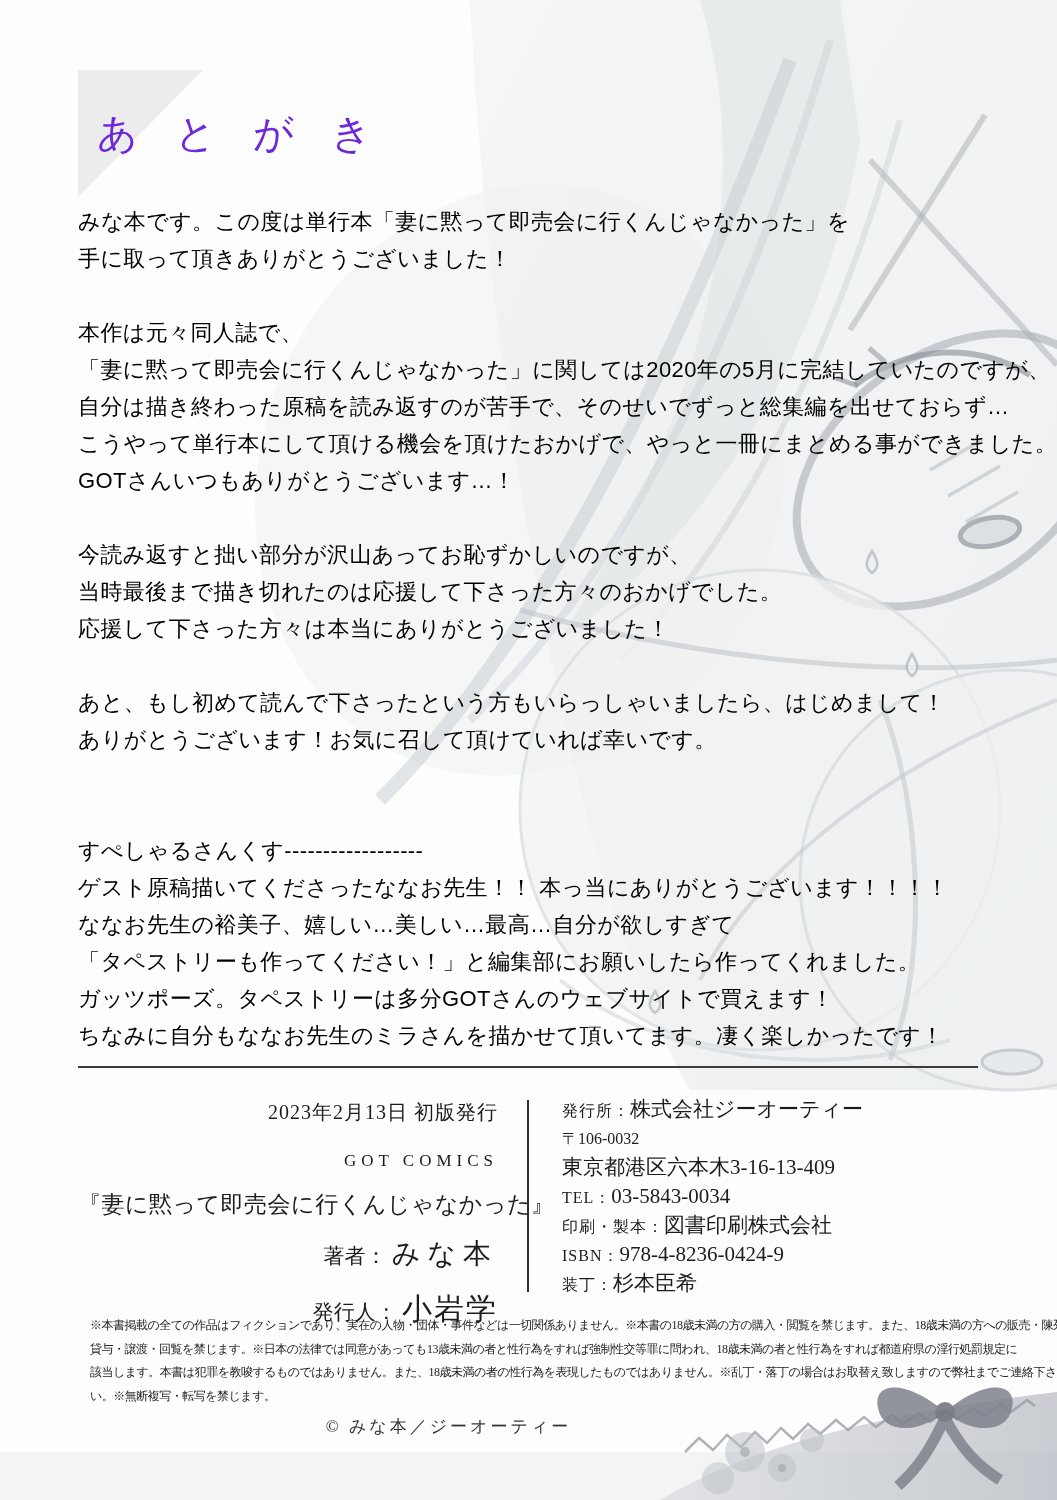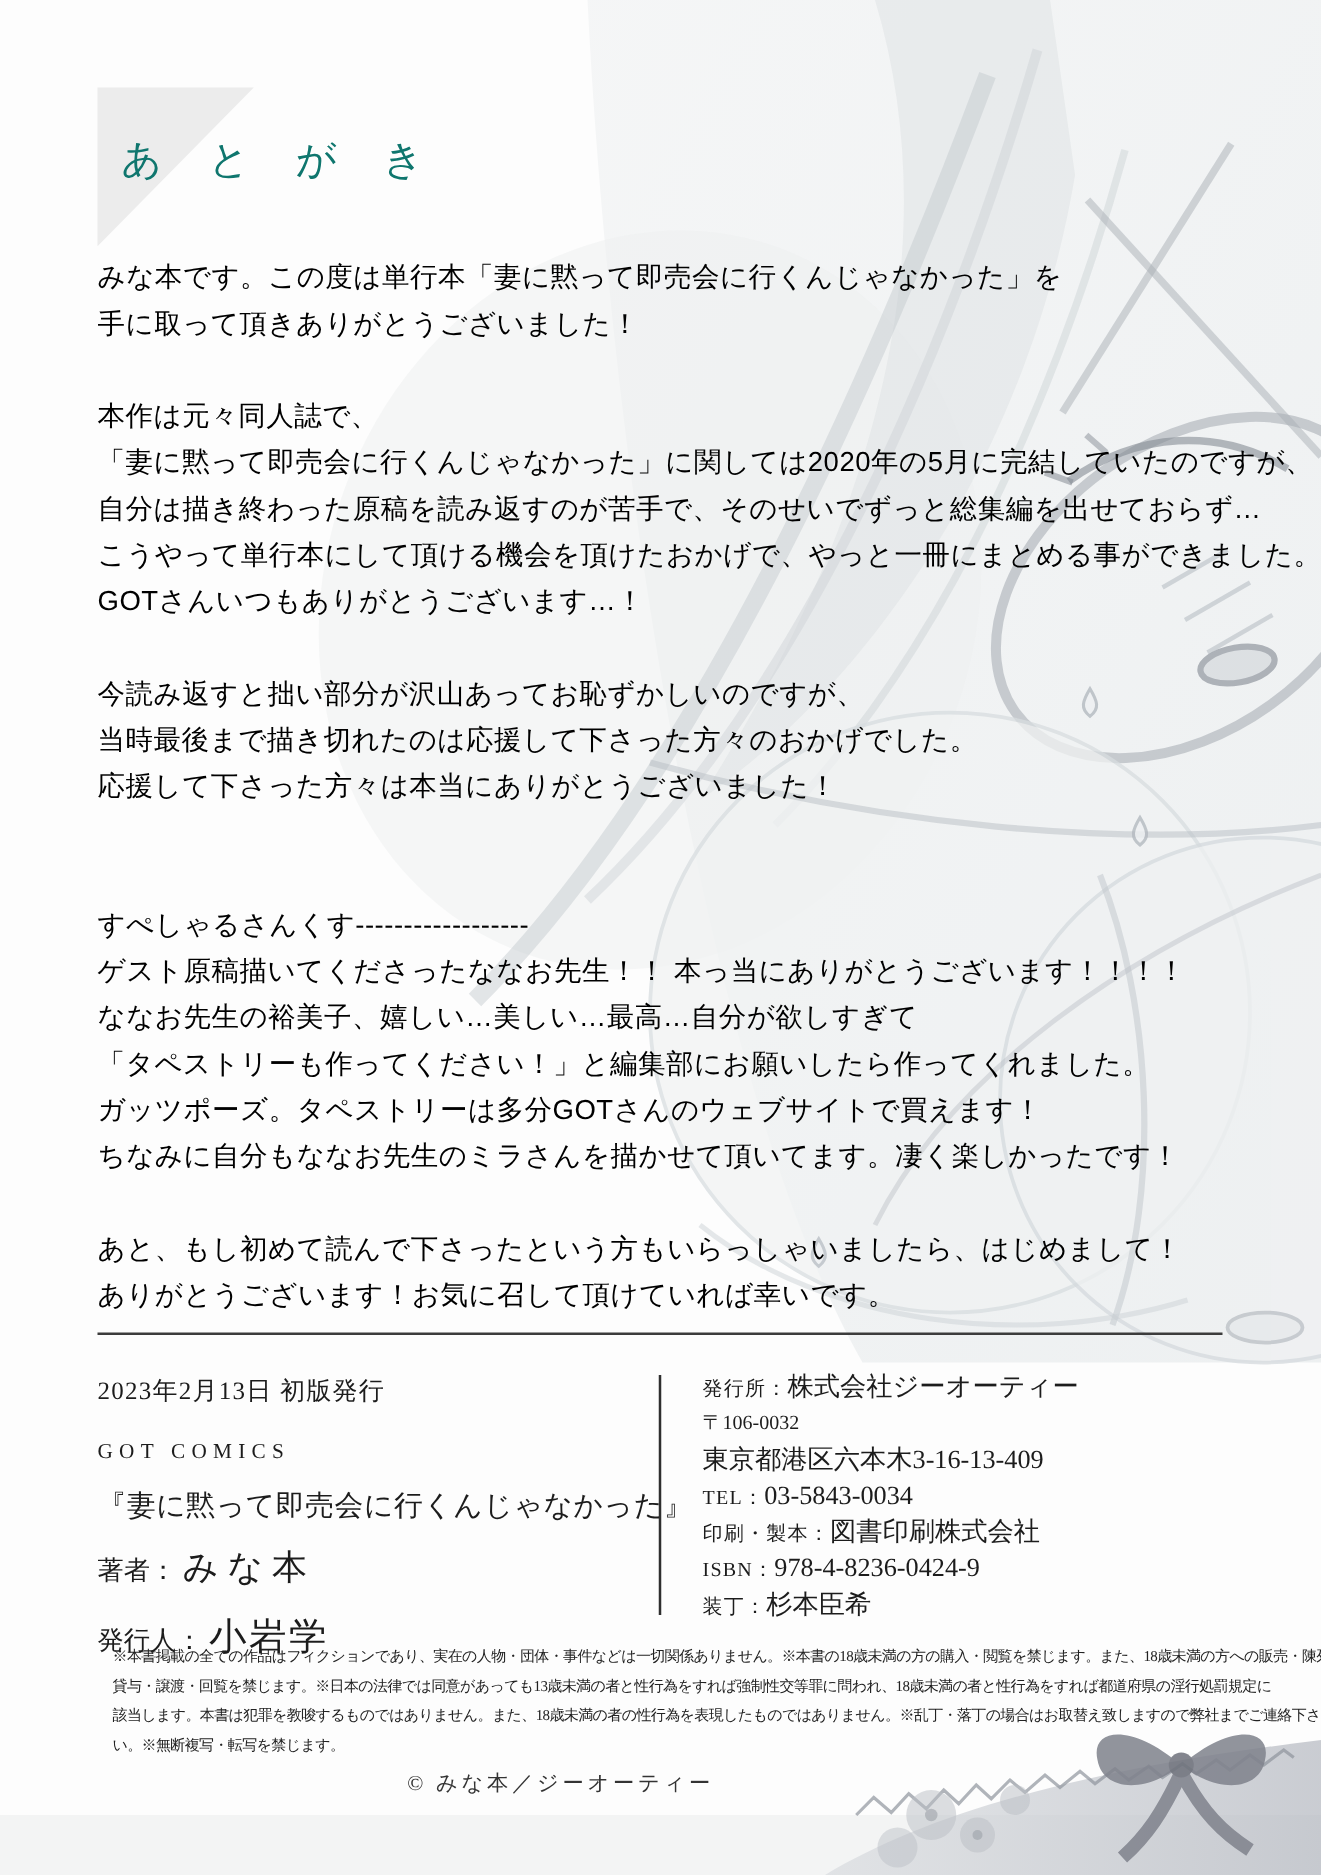--- a/index.html
+++ b/index.html
@@ -8,39 +8,39 @@
     overflow:hidden;font-family:"Liberation Sans","DejaVu Sans",sans-serif;
   }
   .bg-art{position:absolute;left:0;top:0;z-index:0;}
   .corner-triangle{
     position:absolute;left:78px;top:70px;width:0;height:0;z-index:1;
     border-top:127px solid #ececec;border-right:125px solid transparent;
   }
   .page-title{
     position:absolute;left:97px;top:106px;z-index:2;
     font-family:"Liberation Serif","DejaVu Serif",serif;
-    font-size:32px;font-weight:500;color:#0f766e;letter-spacing:37px;white-space:nowrap;
+    font-size:40px;font-weight:500;color:#6d28d9;letter-spacing:37px;white-space:nowrap;
   }
   .body-text{
     position:absolute;left:78px;top:203px;width:900px;z-index:2;
     font-size:22px;line-height:37px;font-weight:400;color:#000000;letter-spacing:.4px;
   }
   .para{margin:0 0 37px 0;}
   .para.gap-large{margin-top:74px;}
   .line{white-space:nowrap;}
   .rule{
     position:absolute;left:78px;top:1066px;width:900px;height:2px;
     background:#3c3c3c;z-index:2;
   }
   .colophon{
     position:absolute;left:0;top:1095px;width:1057px;z-index:2;
     font-family:"Liberation Serif","DejaVu Serif",serif;color:#1c1c1c;
   }
   .colophon-left{
-    position:absolute;left:78px;top:4px;width:420px;text-align:left;
+    position:absolute;left:78px;top:4px;width:420px;text-align:right;
   }
   .c-edition{font-size:20px;margin-bottom:25px;letter-spacing:1px;}
   .c-imprint{font-size:17px;letter-spacing:5px;margin-bottom:18px;}
   .c-book-title{font-size:23px;margin-bottom:15px;letter-spacing:.5px;white-space:nowrap;}
   .c-author{font-size:21px;margin-bottom:16px;}
   .c-author .c-name{font-size:28px;letter-spacing:7px;margin-top:19px;}
   .c-publisher{font-size:21px;}
   .c-publisher .c-name{font-size:30px;letter-spacing:2px;}
   .colophon-divider{
     position:absolute;left:527px;top:5px;width:2px;height:192px;background:#2f2f2f;
@@ -146,31 +146,31 @@
       <div class="line">「妻に黙って即売会に行くんじゃなかった」に関しては2020年の5月に完結していたのですが、</div>
       <div class="line">自分は描き終わった原稿を読み返すのが苦手で、そのせいでずっと総集編を出せておらず…</div>
       <div class="line">こうやって単行本にして頂ける機会を頂けたおかげで、やっと一冊にまとめる事ができました。</div>
       <div class="line">GOTさんいつもありがとうございます…！</div>
     </div>
     <div class="para">
       <div class="line">今読み返すと拙い部分が沢山あってお恥ずかしいのですが、</div>
       <div class="line">当時最後まで描き切れたのは応援して下さった方々のおかげでした。</div>
       <div class="line">応援して下さった方々は本当にありがとうございました！</div>
     </div>
+    <div class="para">
+      <div class="line">あと、もし初めて読んで下さったという方もいらっしゃいましたら、はじめまして！</div>
+      <div class="line">ありがとうございます！お気に召して頂けていれば幸いです。</div>
+    </div>
     <div class="para gap-large">
       <div class="line">すぺしゃるさんくす------------------</div>
       <div class="line">ゲスト原稿描いてくださったななお先生！！ 本っ当にありがとうございます！！！！</div>
       <div class="line">ななお先生の裕美子、嬉しい…美しい…最高…自分が欲しすぎて</div>
       <div class="line">「タペストリーも作ってください！」と編集部にお願いしたら作ってくれました。</div>
       <div class="line">ガッツポーズ。タペストリーは多分GOTさんのウェブサイトで買えます！</div>
       <div class="line">ちなみに自分もななお先生のミラさんを描かせて頂いてます。凄く楽しかったです！</div>
-    </div>
-    <div class="para">
-      <div class="line">あと、もし初めて読んで下さったという方もいらっしゃいましたら、はじめまして！</div>
-      <div class="line">ありがとうございます！お気に召して頂けていれば幸いです。</div>
     </div>
   </div>
 
   <div class="rule"></div>
 
   <div class="colophon">
     <div class="colophon-left">
       <div class="c-edition">2023年2月13日 初版発行</div>
       <div class="c-imprint">GOT COMICS</div>
       <div class="c-book-title">『妻に黙って即売会に行くんじゃなかった』</div>

